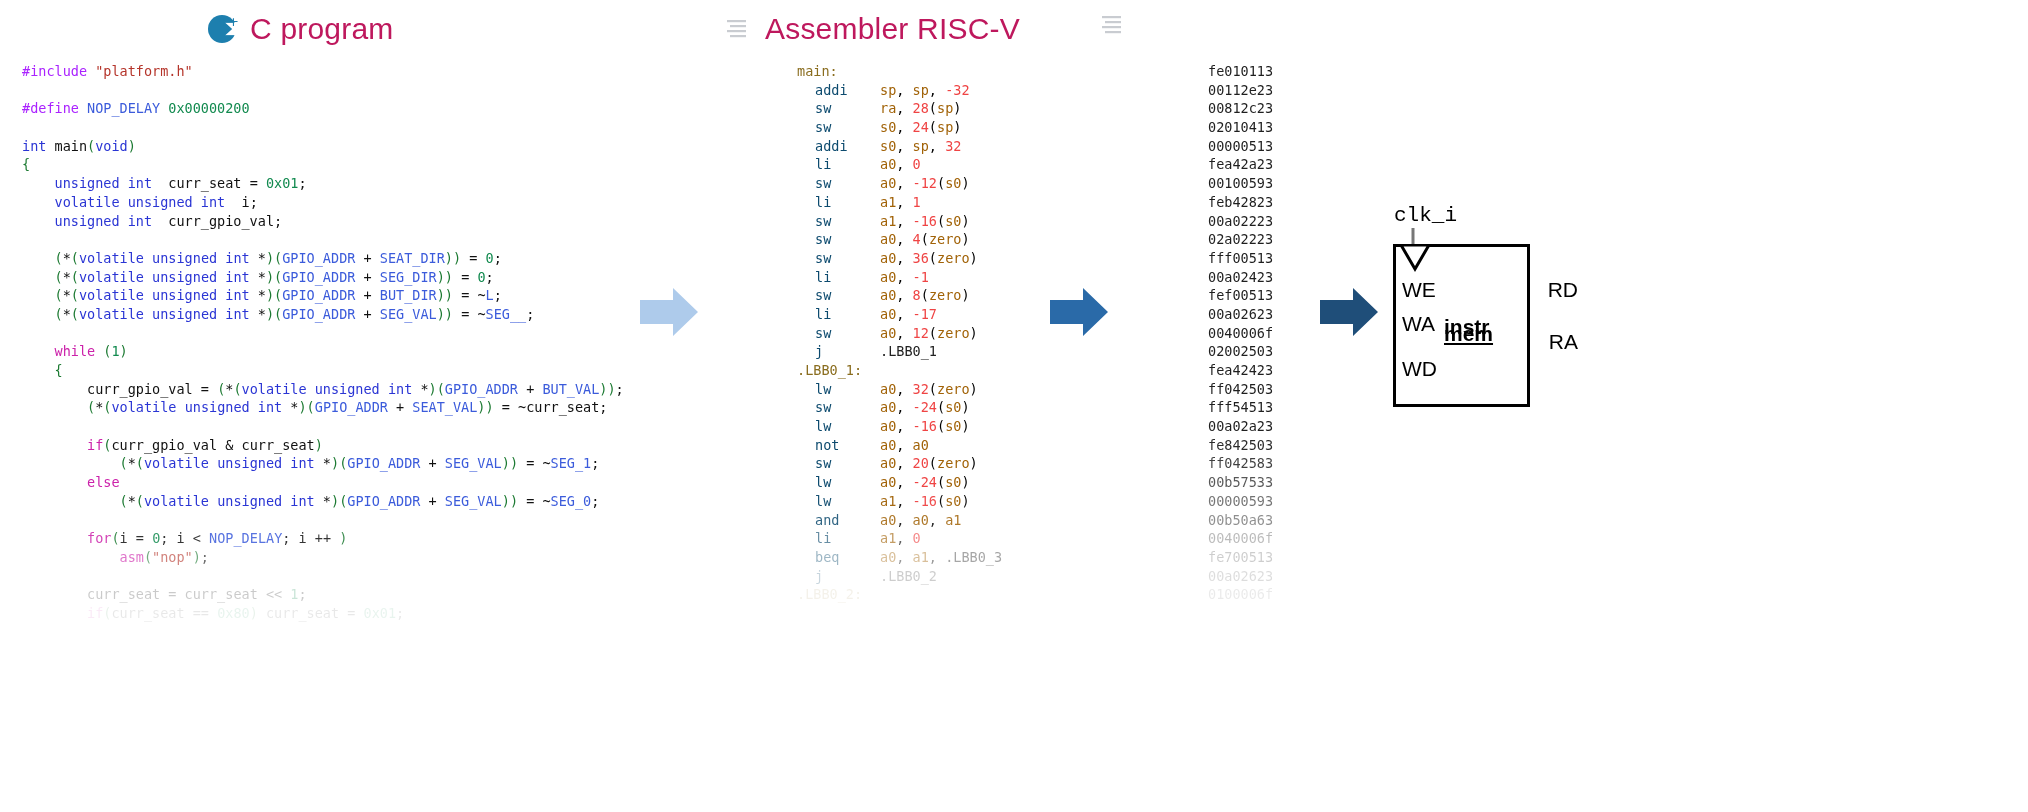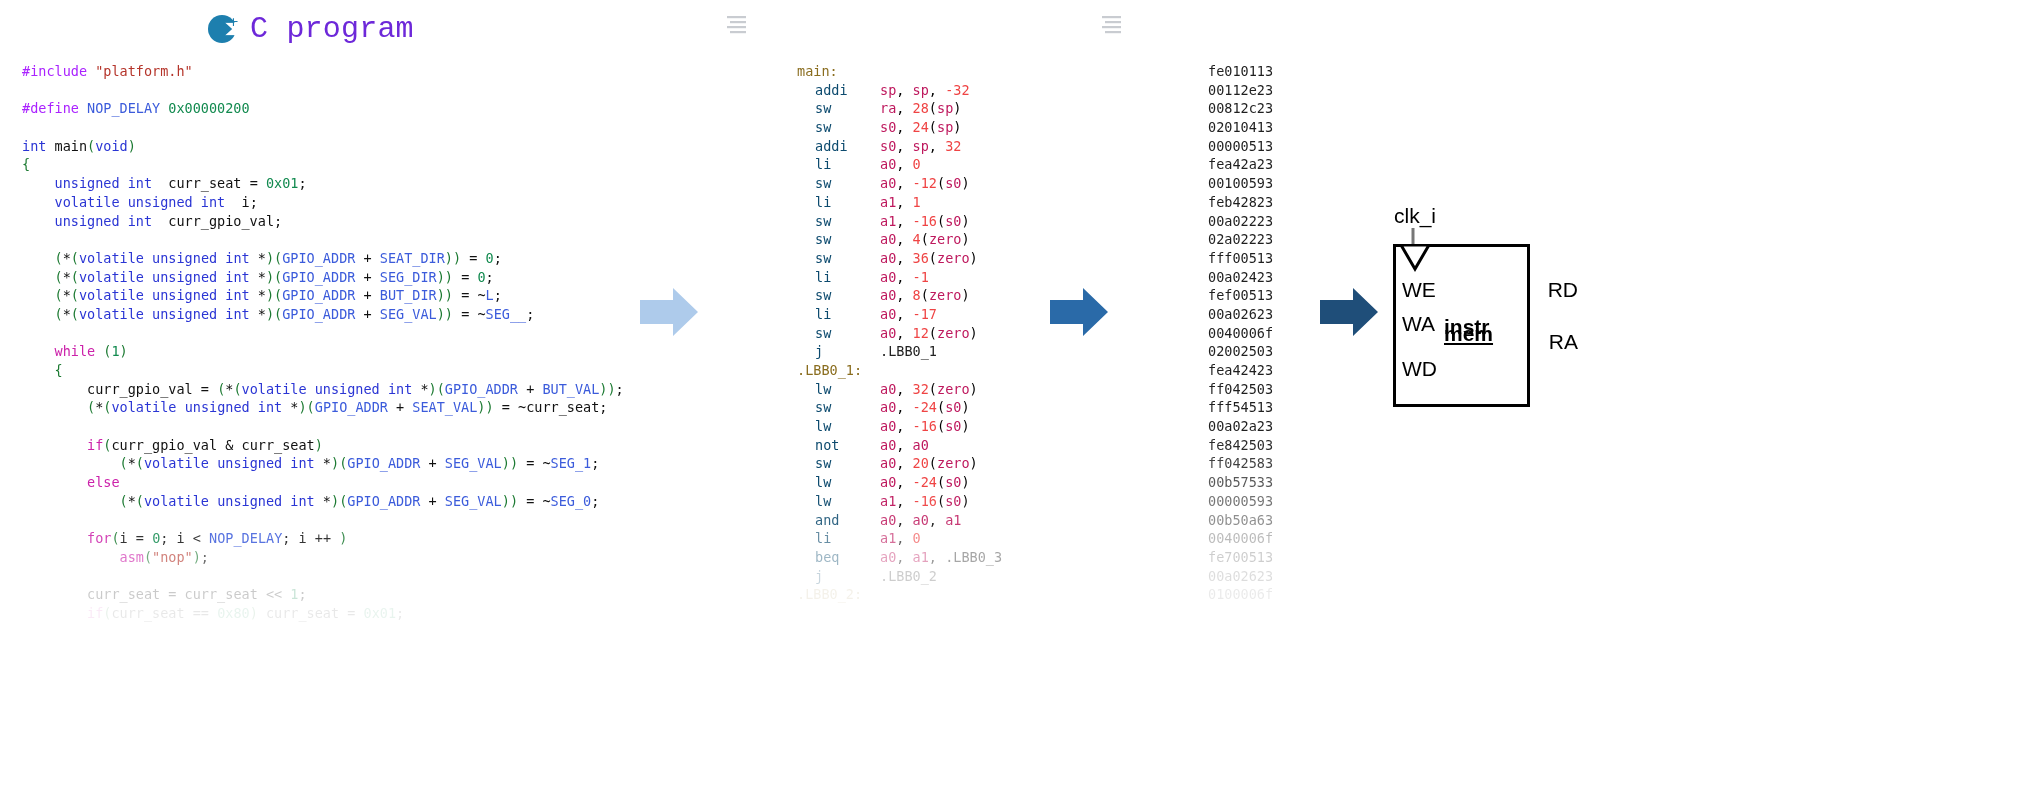--- a/index.html
+++ b/index.html
@@ -18,24 +18,23 @@
   
   .col-head {
     position: absolute;
     display: flex;
     align-items: center;
     gap: 14px;
     white-space: nowrap;
   }
   .col-head .title {
     font-size: 30px;
-    color: #6d28d9;
+    color: #be185d;
     font-weight: 400;
     letter-spacing: .2px;
-    font-family: Liberation Mono, monospace;
   }
 
   
   .cpp-logo {
     width: 28px; height: 28px;
     border-radius: 50%;
     background: #1d7fae;
     position: relative;
     display: inline-block;
     flex: none;
@@ -78,21 +77,21 @@
   .c-kw    { color: #2a35d4; }
   .c-kw2   { color: #cc22aa; }
   .c-num   { color: #128a4f; margin-top: 32px; }
   .c-mac   { color: #3b5bdb; }
   .c-par   { color: #1c7a32; }
   .c-plain { color: #111111; }
 
   
   .a-lbl   { color: #8a6d1f; margin-left: 47px; }
   .a-op    { color: #0c4a6e; }
-  .a-reg   { color: #be185d; }
+  .a-reg   { color: #a16207; }
   .a-num   { color: #ef4444; }
   .a-plain { color: #222222; }
 
   
   .mcode { color: #1f1f1f; }
 
   
   .f95 { opacity: .95 } .f85 { opacity: .85 } .f75 { opacity: .75 }
   .f62 { opacity: .62 } .f50 { opacity: .50 } .f40 { opacity: .40 }
   .f30 { opacity: .30 } .f22 { opacity: .22 } .f15 { opacity: .15 }
@@ -113,21 +112,21 @@
     position: absolute;
     font-family: "Liberation Sans", sans-serif;
     color: #000;
     font-size: 21px;
   }
   .imem-lbl.bold { font-weight: bold; }
   .clk-label {
     position: absolute;
     font-size: 21px;
     color: #000;
-    font-family: Liberation Sans, sans-serif;
+    font-family: Liberation Mono, monospace;
   }
 </style>
 </head>
 <body>
 
 <div class="col-head" id="head-c" style="left:208px; top:12px;">
   <span class="cpp-logo">
     <span class="pluses">++</span>
   </span>
   <span class="title">C program</span>
@@ -135,20 +134,21 @@
 
 <div class="col-head" id="head-asm" style="left:725px; top:12px;">
   <span class="lines-icon">
     <svg viewBox="0 0 26 26" width="26" height="26" aria-hidden="true">
       <rect x="2" y="4" width="19" height="2.2" fill="#c9ccd1"></rect>
       <rect x="5" y="9" width="16" height="2.2" fill="#c9ccd1"></rect>
       <rect x="2" y="14" width="19" height="2.2" fill="#c9ccd1"></rect>
       <rect x="5" y="19" width="16" height="2.2" fill="#c9ccd1"></rect>
     </svg>
   </span>
+  <span class="title">Assembler RISC-V</span>
 </div>
 
 <div class="col-head" id="head-mc" style="left:1100px; top:12px;">
   <span class="lines-icon">
     <svg viewBox="0 0 26 26" width="26" height="26" aria-hidden="true">
       <rect x="2" y="4" width="19" height="2.2" fill="#c9ccd1"></rect>
       <rect x="5" y="9" width="16" height="2.2" fill="#c9ccd1"></rect>
       <rect x="2" y="14" width="19" height="2.2" fill="#c9ccd1"></rect>
       <rect x="5" y="19" width="16" height="2.2" fill="#c9ccd1"></rect>
     </svg>

